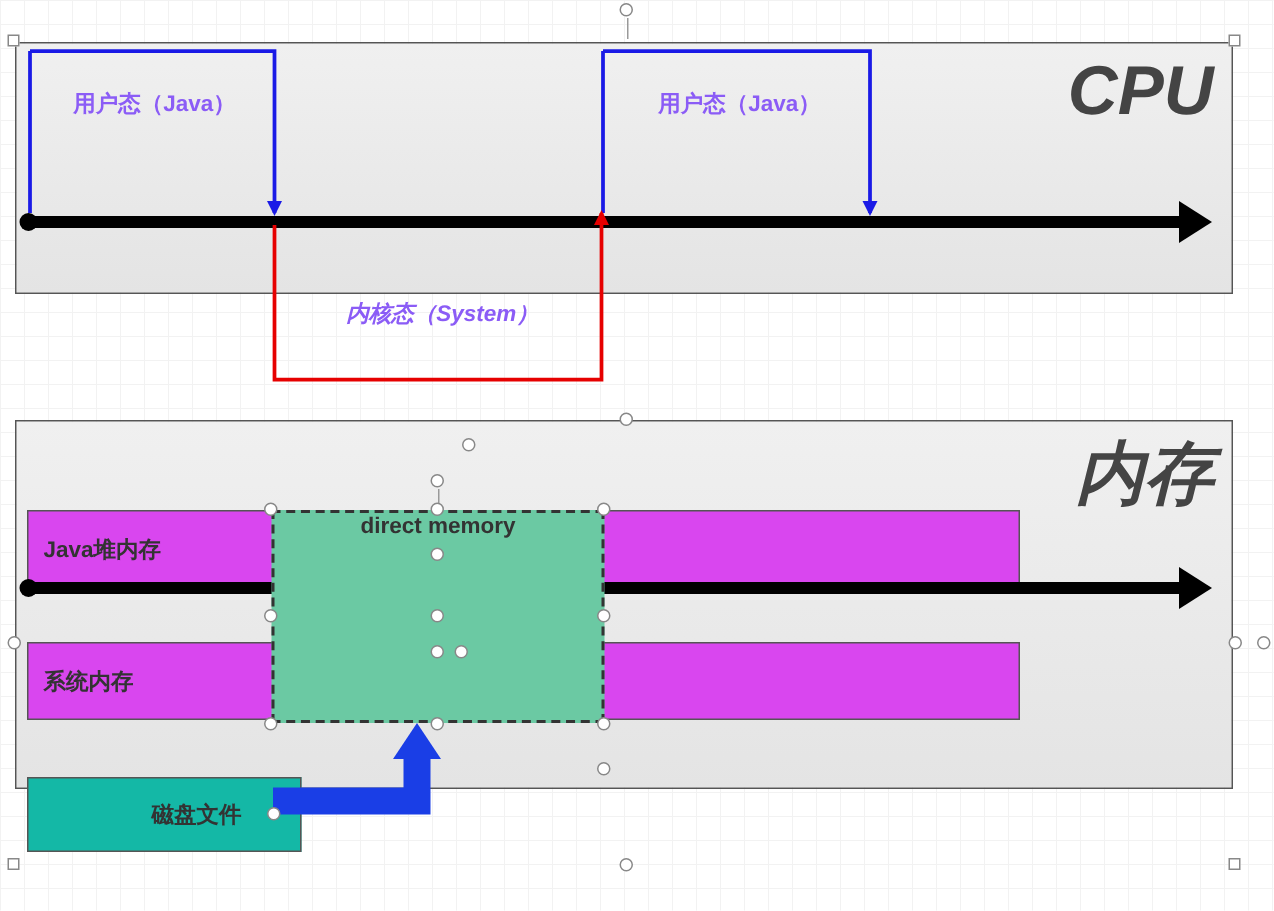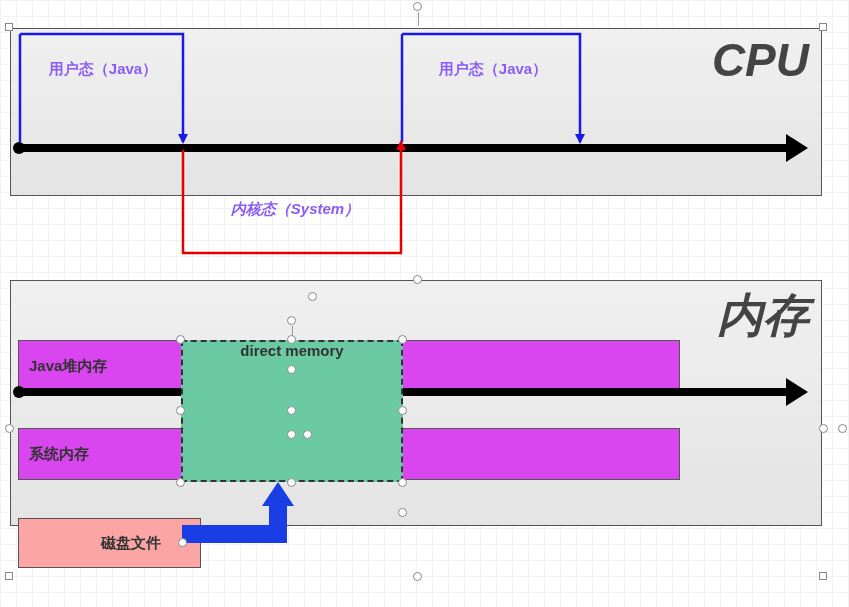--- a/index.html
+++ b/index.html
@@ -158,21 +158,21 @@
 <div class="handle" style="left:398px; top:406px;"></div>
 <div class="handle" style="left:176px; top:478px;"></div>
 <div class="handle" style="left:287px; top:478px;"></div>
 <div class="handle" style="left:398px; top:478px;"></div>
 
 <div class="handle" style="left:287px; top:365px;"></div>
 <div class="handle" style="left:287px; top:406px;"></div>
 <div class="handle" style="left:287px; top:430px;"></div>
 <div class="handle" style="left:303px; top:430px;"></div>
 
-<div class="box center" style="left:18px; top:518px; width:183px; height:50px; background:#fca5a5;padding-left:43px;">磁盘文件</div>
+<div class="box center" style="left:18px; top:518px; width:183px; height:50px; background:#14b8a6;padding-left:43px;">磁盘文件</div>
 
 <svg class="flow" style="left:178px; top:478px; width:140px; height:90px;">
   <path d="M4 56 H100 V24" stroke="#1a3ee6" stroke-width="18" fill="none"></path>
   <path d="M84 28 L100 4 L116 28 Z" fill="#1a3ee6"></path>
 </svg>
 
 <div class="sq-handle" style="left:5px; top:23px;"></div>
 <div class="sq-handle" style="left:819px; top:23px;"></div>
 <div class="sq-handle" style="left:5px; top:572px;"></div>
 <div class="sq-handle" style="left:819px; top:572px;"></div>

